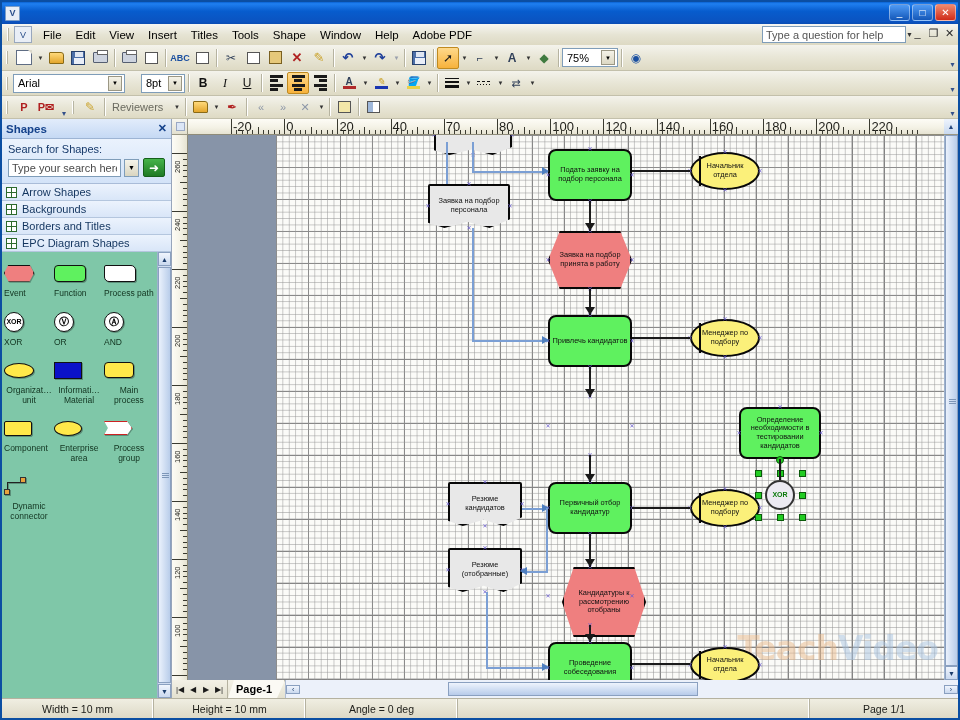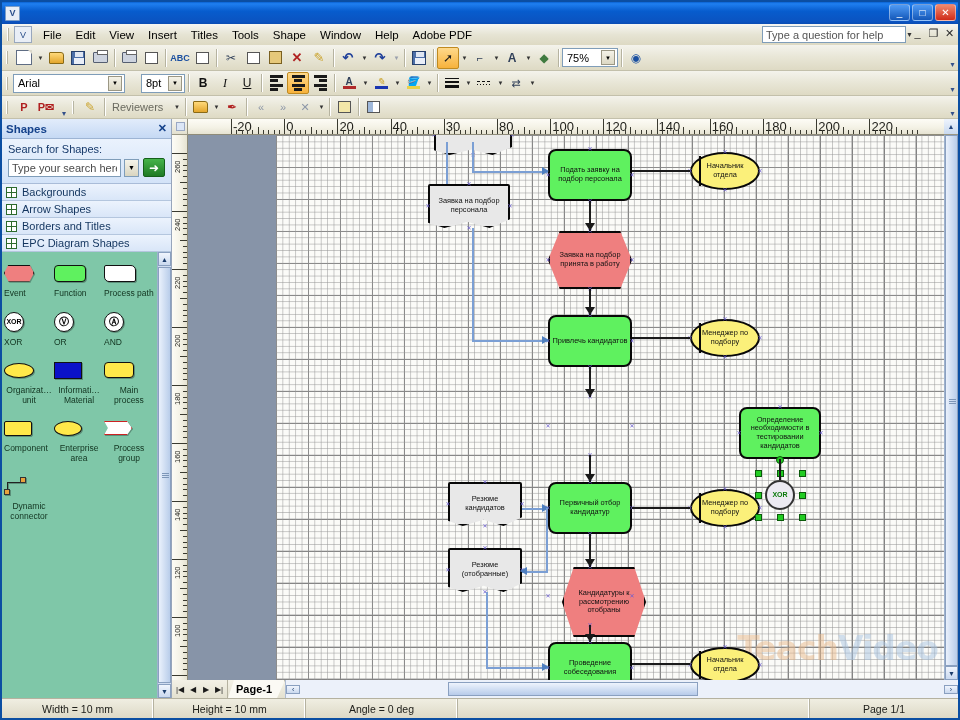--- a/index.html
+++ b/index.html
@@ -473,25 +473,25 @@
         <div class="lbl">Search for Shapes:</div>
         <div class="row">
           <input type="text" value="Type your search here" style="">
           <div class="sp-ddbtn">▼</div>
           <div class="sp-go">➜</div>
         </div>
       </div>
       <div class="sten-list">
         <div class="sten-row">
           <span class="sten-ic"></span>
-          <span>Backgrounds</span>
+          <span>Arrow Shapes</span>
           </div>
         <div class="sten-row">
           <span class="sten-ic"></span>
-          <span>Arrow Shapes</span>
+          <span>Backgrounds</span>
           </div>
         <div class="sten-row">
           <span class="sten-ic"></span>
           <span>Borders and Titles</span>
           </div>
         <div class="sten-row">
           <span class="sten-ic"></span>
           <span>EPC Diagram Shapes</span>
           </div>
       </div>
@@ -632,21 +632,21 @@
             <div class="tick" style="left: 202.6px; height: 15px;"></div>
             <div class="tick" style="left: 207.92px; height: 4px;"></div>
             <div class="tick" style="left: 213.24px; height: 4px;"></div>
             <div class="tick" style="left: 218.56px; height: 4px;"></div>
             <div class="tick" style="left: 223.88px; height: 4px;"></div>
             <div class="tick" style="left: 229.2px; height: 7px;"></div>
             <div class="tick" style="left: 234.52px; height: 4px;"></div>
             <div class="tick" style="left: 239.84px; height: 4px;"></div>
             <div class="tick" style="left: 245.16px; height: 4px;"></div>
             <div class="tick" style="left: 250.48px; height: 4px;"></div>
-            <div class="num" style="left: 256.8px;">30</div>
+            <div class="num" style="left: 256.8px;">70</div>
             <div class="tick" style="left: 255.8px; height: 15px;"></div>
             <div class="tick" style="left: 261.12px; height: 4px;"></div>
             <div class="tick" style="left: 266.44px; height: 4px;"></div>
             <div class="tick" style="left: 271.76px; height: 4px;"></div>
             <div class="tick" style="left: 277.08px; height: 4px;"></div>
             <div class="tick" style="left: 282.4px; height: 7px;"></div>
             <div class="tick" style="left: 287.72px; height: 4px;"></div>
             <div class="tick" style="left: 293.04px; height: 4px;"></div>
             <div class="tick" style="left: 298.36px; height: 4px;"></div>
             <div class="tick" style="left: 303.68px; height: 4px;"></div>

